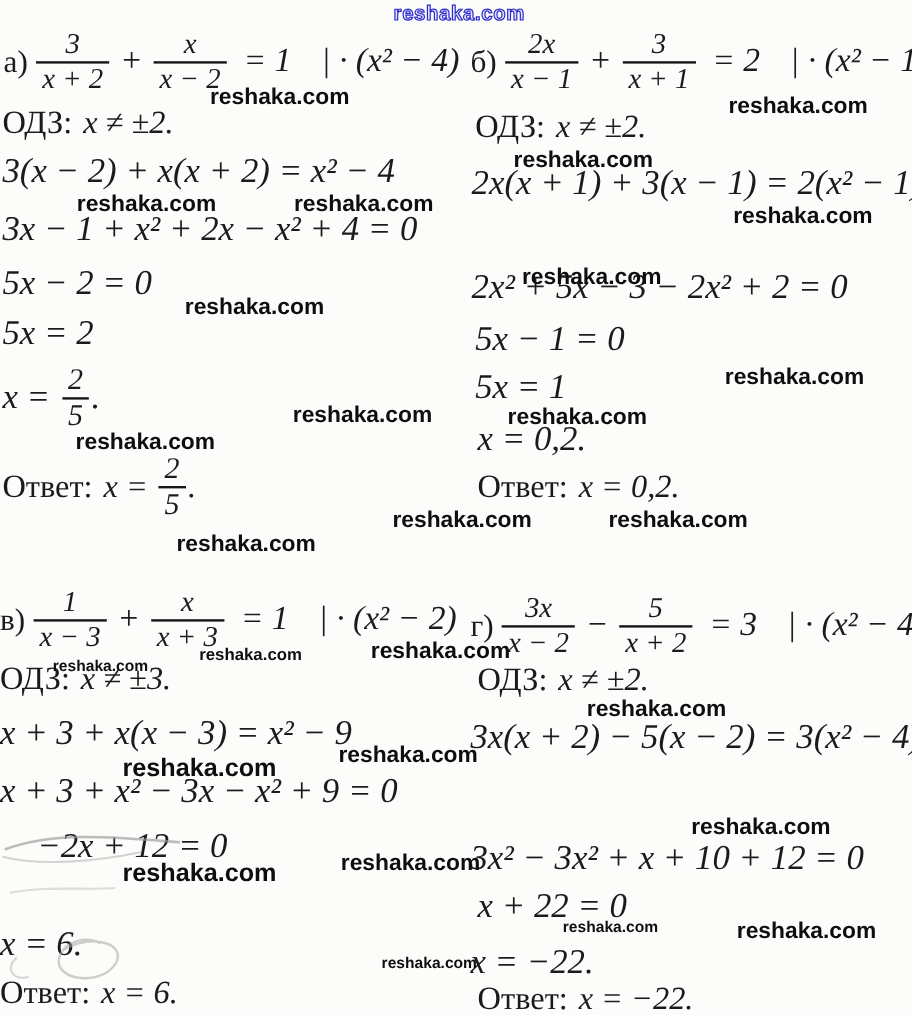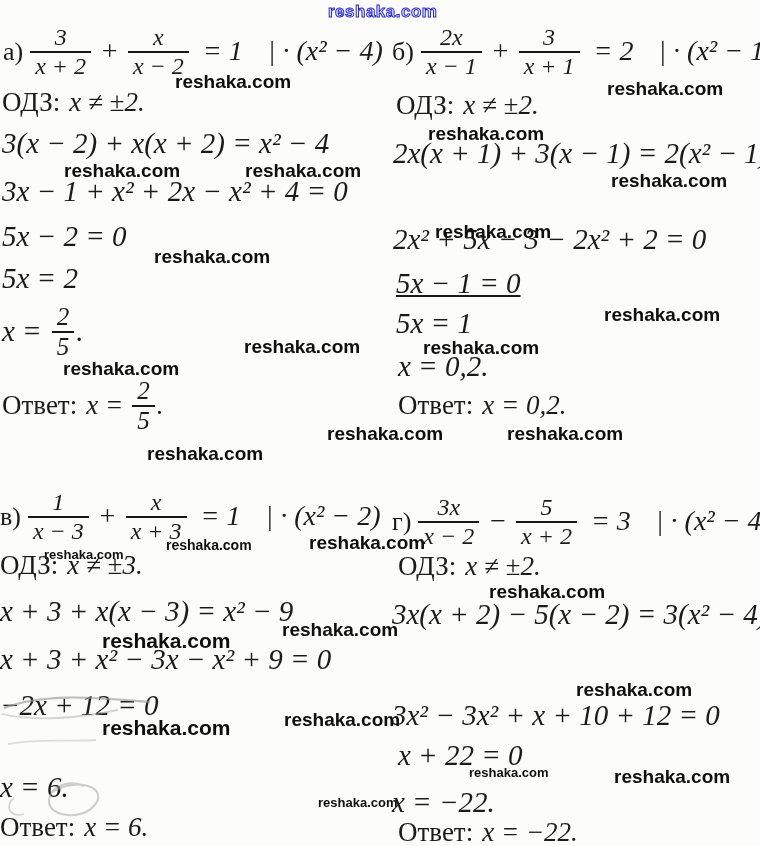--- a/index.html
+++ b/index.html
@@ -136,21 +136,21 @@
       </span>
     <span class="rhs">= 2</span>
     <span class="mult">| · (x² − 1)</span>
   </div>
   <div class="math odz" style="left:396px; top:91px;">
     <span class="upright">ОДЗ:</span>
     <span class="it">x ≠ ±2.</span>
   </div>
   <div class="math step" style="left:393px; top:138px;">2x(x + 1) + 3(x − 1) = 2(x² − 1)</div>
   <div class="math step" style="left:393px; top:224px;">2x² + 5x − 3 − 2x² + 2 = 0</div>
-  <div class="math step" style="left:396px; top:268px;text-decoration:underline;">5x − 1 = 0</div>
+  <div class="math step" style="left:396px; top:268px;">5x − 1 = 0</div>
   <div class="math step" style="left:396px; top:308px;">5x = 1</div>
   <div class="math step" style="left:398px; top:351px;">x = 0,2.</div>
   <div class="math ans" style="left:398px; top:391px;">
     <span class="upright">Ответ:</span>
     <span>x = 0,2.</span>
   </div>
 
   <div class="math head" style="left:0px; top:489px;">
     <span class="sec">в)</span>
     <span class="frac">
@@ -164,21 +164,21 @@
       </span>
     <span class="rhs">= 1</span>
     <span class="mult">| · (x² − 2)</span>
   </div>
   <div class="math odz" style="left:0px; top:551px;">
     <span class="upright">ОДЗ:</span>
     <span class="it">x ≠ ±3.</span>
   </div>
   <div class="math step" style="left:0px; top:596px;">x + 3 + x(x − 3) = x² − 9</div>
   <div class="math step" style="left:0px; top:644px;font-style:italic;">x + 3 + x² − 3x − x² + 9 = 0</div>
-  <div class="math step" style="left:0px; top:690px;">−2x + 12 = 0</div>
+  <div class="math step" style="left:0px; top:690px;padding-left:31px;">−2x + 12 = 0</div>
   <div class="math step" style="left:0px; top:772px;">x = 6.</div>
   <div class="math ans" style="left:0px; top:813px;">
     <span class="upright">Ответ:</span>
     <span>x = 6.</span>
   </div>
 
   <svg class="scribbles" width="230" height="150" viewBox="0 0 230 150">
     <path d="M4 28 C 45 12, 100 18, 150 22" stroke="#9a9a9a" stroke-width="2.2" fill="none" opacity="0.65"></path>
     <path d="M2 34 C 35 42, 80 38, 118 30" stroke="#ababab" stroke-width="1.8" fill="none" opacity="0.5"></path>
     <path d="M8 64 C 40 58, 70 62, 96 60" stroke="#b5b5b5" stroke-width="1.8" fill="none" opacity="0.45"></path>

